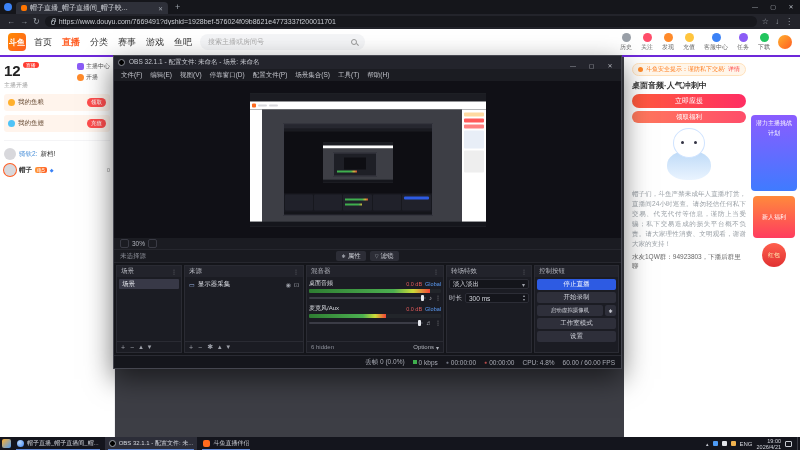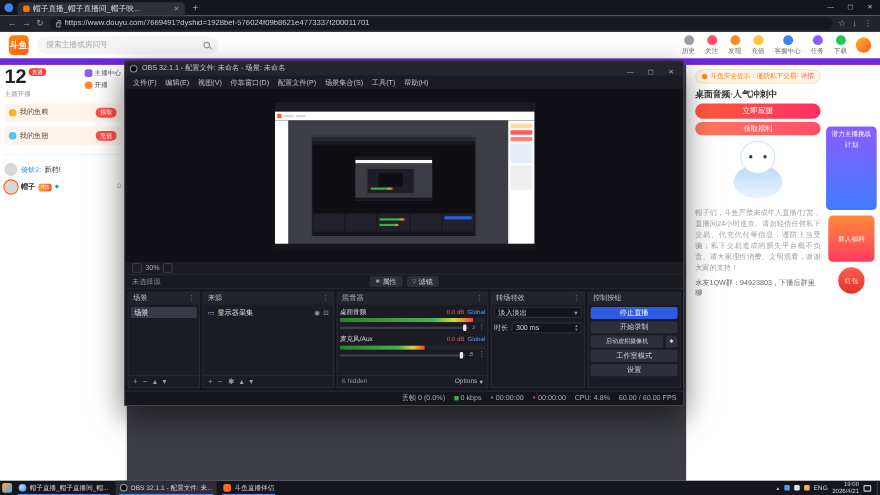--- a/index.html
+++ b/index.html
@@ -20,21 +20,21 @@
 
   .urlbar{position:absolute;top:14px;left:0;right:0;height:15px;background:#23242b;display:flex;align-items:center;gap:5px;padding:0 7px;z-index:5}
   .nav-ic{color:#9aa0a8;font-size:8px;line-height:15px}
   .url-pill{flex:1;height:11px;background:#17181d;border-radius:6px;display:flex;align-items:center;padding:0 6px;gap:4px;min-width:0}
   .https-lock{width:4px;height:5px;border:1px solid #8b9097;border-radius:1px;position:relative;flex:none;margin-top:2px}
   .https-lock::before{content:"";position:absolute;top:-3px;left:0;width:2px;height:3px;border:1px solid #8b9097;border-bottom:none;border-radius:2px 2px 0 0}
   .url-text{font-size:7px;color:#c9ccd2;white-space:nowrap;overflow:hidden}
   .url-actions{display:flex;gap:6px;color:#9aa0a8;font-size:8px}
 
   
-  .dy-header{position:absolute;top:29px;left:0;right:0;height:28px;background:#fff;display:flex;align-items:center;padding:12px 8px;gap:8px;border-bottom:6px solid #6d28d9;z-index:4}
+  .dy-header{position:absolute;top:29px;left:0;right:0;height:28px;background:#fff;display:flex;align-items:center;padding:12px 8px;gap:8px;border-bottom:2px solid #6d28d9;z-index:4}
   .dy-logo{display:flex;align-items:center;gap:3px;flex:none}
   .logo-mark{width:18px;height:18px;border-radius:4px;background:linear-gradient(135deg,#ff8a00,#ff5d23);color:#fff;font-size:8px;font-weight:bold;display:flex;align-items:center;justify-content:center}
   .dy-nav{display:flex;gap:10px;font-size:9px;color:#333;flex:none}
   .dy-nav span{cursor:pointer;white-space:nowrap}
   .dy-nav .active{color:#ff5d23;font-weight:bold}
   .dy-search{width:165px;height:16px;background:#f4f5f7;border-radius:8px;display:flex;align-items:center;padding:0 8px;gap:4px;flex:none}
   .search-text{font-size:7px;color:#aaa;flex:1;white-space:nowrap;overflow:hidden}
   .search-glass{width:6px;height:6px;border:1px solid #999;border-radius:50%;position:relative;flex:none}
   .search-glass::after{content:"";position:absolute;width:3px;height:1px;background:#999;transform:rotate(45deg);right:-3px;bottom:-1px}
   .quick{display:flex;gap:9px;margin-left:auto;flex:none}
@@ -45,21 +45,21 @@
   .qitem:nth-child(3) .qdot{background:#ff8a2a}
   .qitem:nth-child(4) .qdot{background:#ffc53d}
   .qitem:nth-child(5) .qdot{background:#3b82f6}
   .qitem:nth-child(6) .qdot{background:#8b5cf6}
   .qitem:nth-child(7) .qdot{background:#22c55e}
   .qlabel{font-size:6px;color:#666;white-space:nowrap}
   .avatar{width:14px;height:14px;border-radius:50%;background:linear-gradient(135deg,#ffb02e,#ff5d23);flex:none}
 
   .dy-side{position:absolute;top:57px;left:0;width:115px;bottom:13px;background:#fff;border-right:1px solid #f0f0f2;padding:5px 4px;z-index:3}
   .side-top{display:flex}
-  .side-count{font-size:18px;font-weight:bold;color:#222;line-height:13px}
+  .side-count{font-size:15px;font-weight:bold;color:#222;line-height:13px}
   .side-badge{display:inline-block;background:#ff3b30;color:#fff;font-size:5px;border-radius:4px;padding:0 3px;margin-left:2px;vertical-align:top}
   .side-count-label{font-size:6px;color:#999;margin-top:1px}
   .side-mini{margin-left:auto;display:flex;flex-direction:column;gap:2px}
   .mini-btn{display:flex;align-items:center;gap:2px;font-size:6px;color:#555}
   .mini-ic1{width:7px;height:7px;border-radius:2px;background:#8b5cf6}
   .mini-ic2{width:7px;height:7px;border-radius:50%;background:#ff8a2a}
   .promo-row{height:17px;background:#fff4ec;border-radius:3px;margin-top:4px;display:flex;align-items:center;padding:0 4px;gap:3px}
   .promo-ic1{width:7px;height:7px;border-radius:50%;background:#ffb02e}
   .promo-ic2{width:7px;height:7px;border-radius:50%;background:#4fc3f7}
   .promo-label{font-size:6.5px;color:#664a33}
@@ -250,20 +250,28 @@
       <span>☆</span>
       <span>↓</span>
       <span>⋮</span>
     </div>
   </div>
 
   <div class="dy-header">
     <div class="dy-logo">
       <span class="logo-mark">斗鱼</span>
     </div>
+    <div class="dy-nav">
+      <span>首页</span>
+      <span class="active">直播</span>
+      <span>分类</span>
+      <span>赛事</span>
+      <span>游戏</span>
+      <span>鱼吧</span>
+    </div>
     <div class="dy-search">
       <span class="search-text">搜索主播或房间号</span>
       <span class="search-glass"></span>
     </div>
     <div class="quick">
       <div class="qitem">
           <span class="qdot"></span>
           <span class="qlabel">历史</span>
         </div>
       <div class="qitem">

